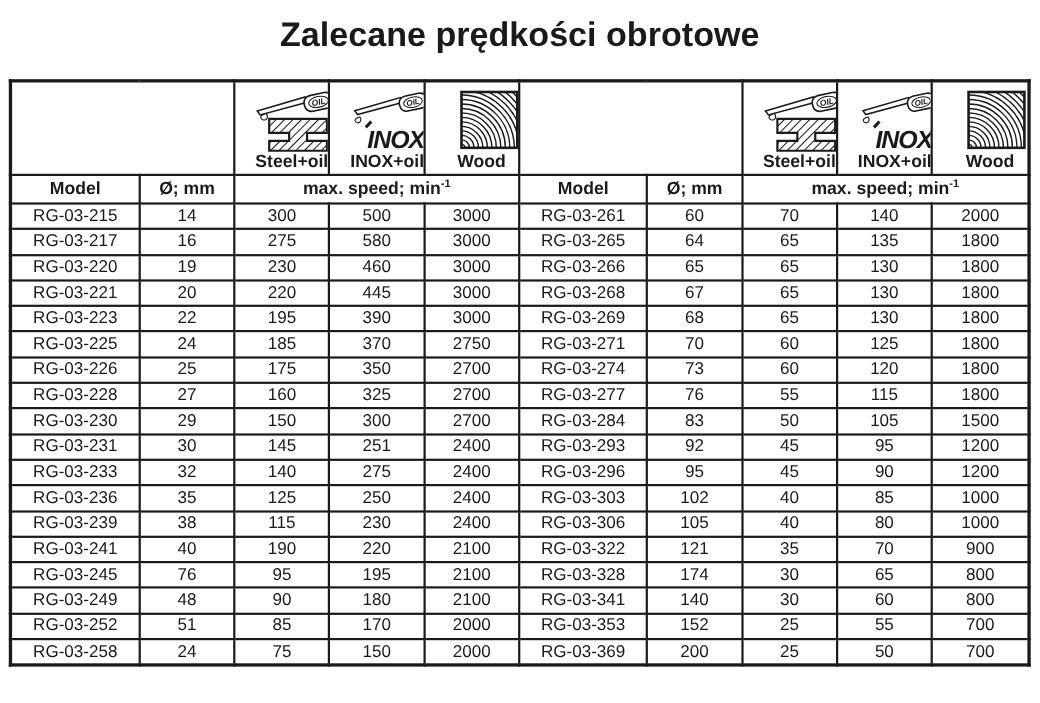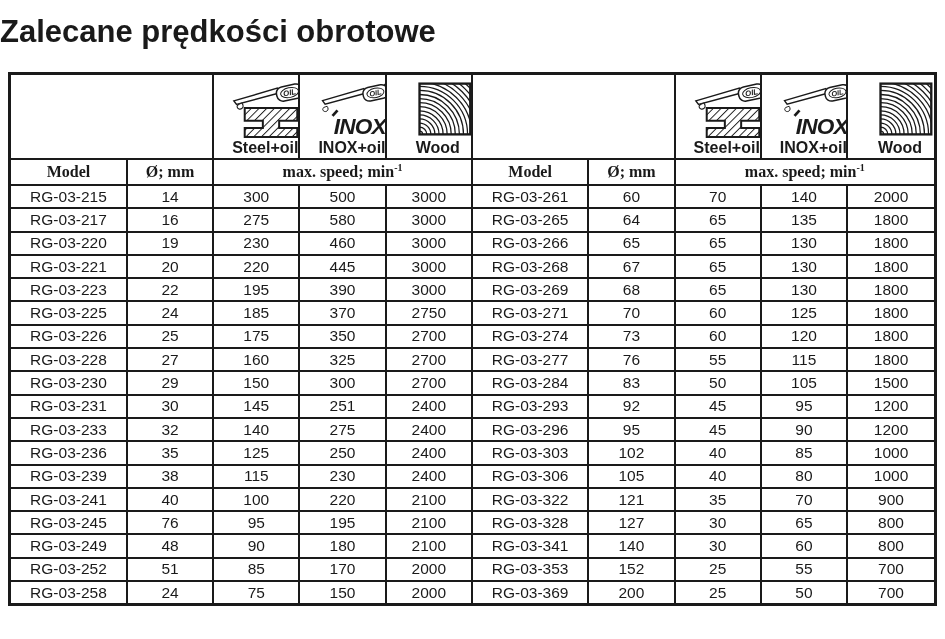--- a/index.html
+++ b/index.html
@@ -3,35 +3,35 @@
 <meta charset="utf-8">
 <style>
   html,body{margin:0;padding:0;}
   body{
     width:945px;height:639px;position:relative;overflow:hidden;
     background:#ffffff;color:#111;
     font-family:"Liberation Sans", sans-serif;
   }
   .page-title{
     position:absolute;top:14px;left:0;width:945px;margin:0;
-    font-size:31px;font-weight:bold;color:#1a1a1a;
+    text-align:center;font-size:31px;font-weight:bold;color:#1a1a1a;
   }
   .table-wrap{position:absolute;top:72px;left:8px;}
   table.speed-table{
     border-collapse:collapse;table-layout:fixed;width:929px;
     border:3px solid #1a1a1a;
   }
   table.speed-table td{
     border:2px solid #1a1a1a;text-align:center;vertical-align:middle;
     padding:0;overflow:hidden;white-space:nowrap;
   }
   tr.icon-row td{height:83px;vertical-align:bottom;padding-left:18px;}
   .mat-icon{display:block;width:78px;height:58px;margin:2px auto 0 auto;}
   .icon-label{font-weight:bold;font-size:16px;line-height:20px;color:#1a1a1a;}
-  tr.label-row td{height:24px;font-weight:bold;font-size:16px;color:#1a1a1a;font-family:Liberation Serif, serif;}
+  tr.label-row td{height:24px;font-weight:bold;font-size:16px;color:#1a1a1a;}
   tr.label-row sup{font-size:10px;font-weight:bold;}
   tr.data-row td{height:21.3px;font-size:15.5px;color:#1a1a1a;}
   td.model-cell{font-weight:normal;}
   td.value-cell{font-weight:normal;}
   .svg-defs{position:absolute;width:0;height:0;overflow:hidden;}
 </style>
 </head>
 <body>
 
 <svg class="svg-defs" xmlns="http://www.w3.org/2000/svg">
@@ -307,37 +307,37 @@
           <td class="value-cell">2400</td>
           <td class="model-cell">RG-03-306</td>
           <td class="value-cell">105</td>
           <td class="value-cell">40</td>
           <td class="value-cell">80</td>
           <td class="value-cell">1000</td>
         </tr>
         <tr class="data-row">
           <td class="model-cell">RG-03-241</td>
           <td class="value-cell">40</td>
-          <td class="value-cell">100</td>
+          <td class="value-cell">190</td>
           <td class="value-cell">220</td>
           <td class="value-cell">2100</td>
           <td class="model-cell">RG-03-322</td>
           <td class="value-cell">121</td>
           <td class="value-cell">35</td>
           <td class="value-cell">70</td>
           <td class="value-cell">900</td>
         </tr>
         <tr class="data-row">
           <td class="model-cell">RG-03-245</td>
           <td class="value-cell">76</td>
           <td class="value-cell">95</td>
           <td class="value-cell">195</td>
           <td class="value-cell">2100</td>
           <td class="model-cell">RG-03-328</td>
-          <td class="value-cell">127</td>
+          <td class="value-cell">174</td>
           <td class="value-cell">30</td>
           <td class="value-cell">65</td>
           <td class="value-cell">800</td>
         </tr>
         <tr class="data-row">
           <td class="model-cell">RG-03-249</td>
           <td class="value-cell">48</td>
           <td class="value-cell">90</td>
           <td class="value-cell">180</td>
           <td class="value-cell">2100</td>

